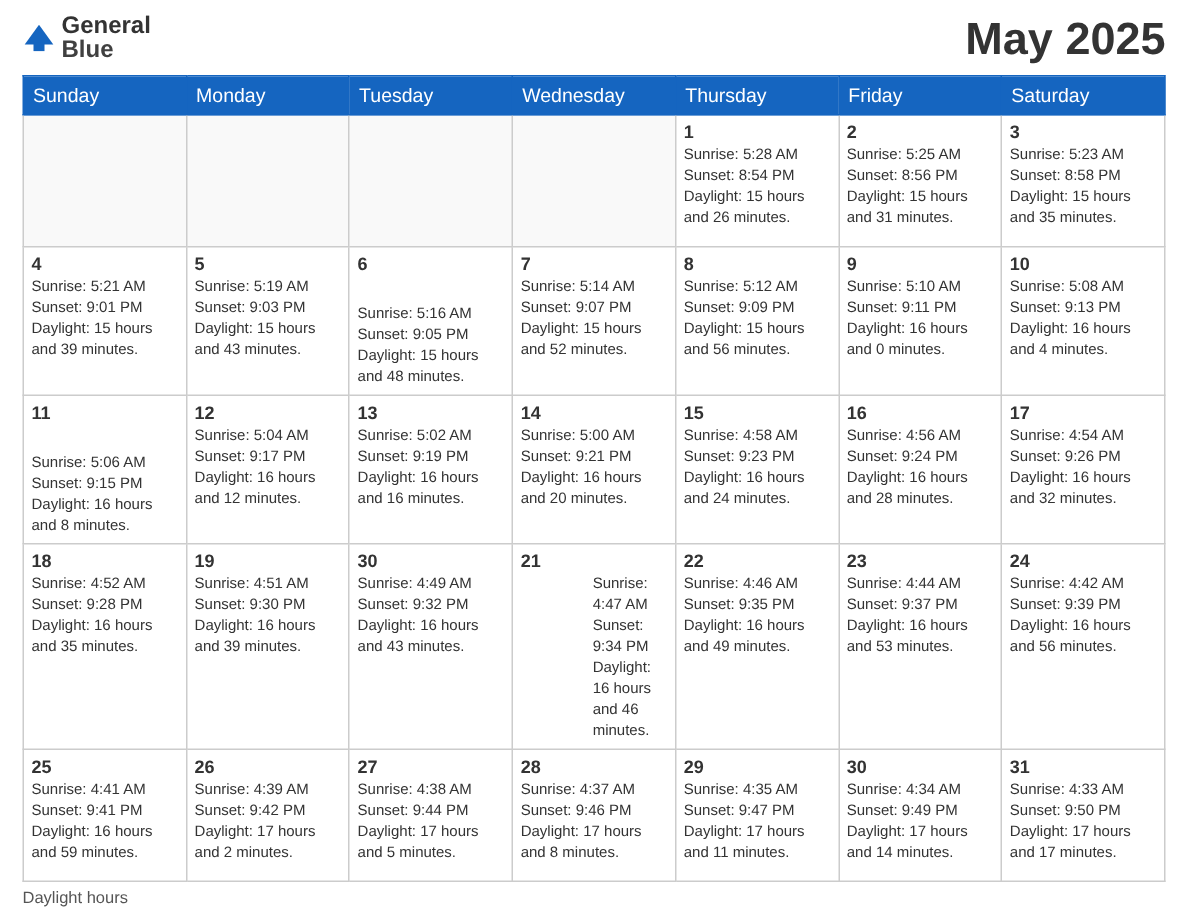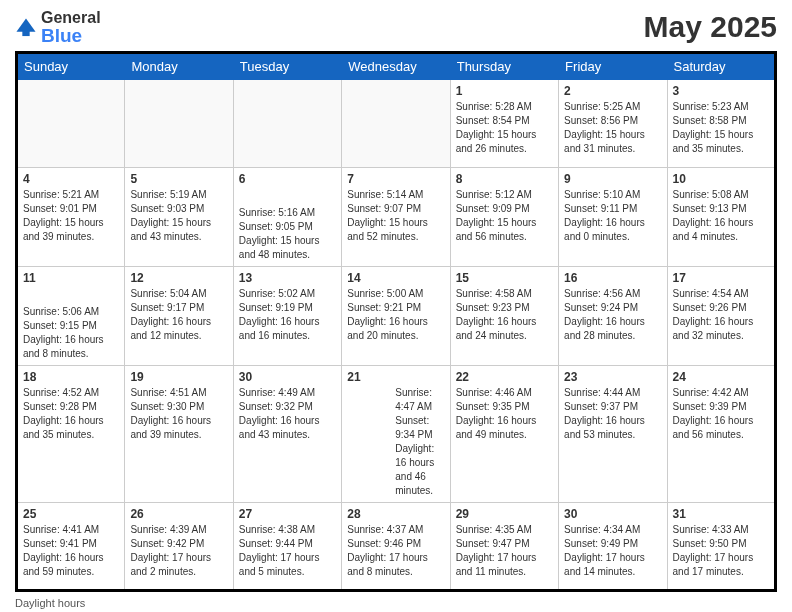--- a/index.html
+++ b/index.html
@@ -32,42 +32,42 @@
       display: flex;
       flex-direction: column;
       line-height: 1;
     }
     .logo-general {
       font-size: 16px;
       font-weight: bold;
       color: #333;
     }
     .logo-blue {
-      font-size: 19px;
+      font-size: 16px;
       font-weight: bold;
-      color: #3b82f6;
+      color: #404040;
     }
     .logo-icon {
       width: 22px;
       height: 22px;
     }
     .title-area {
     }
     .main-title {
       font-size: 30px;
       font-weight: bold;
       color: #333;
     }
     .subtitle {
       font-size: 14px;
       color: #555;
     }
     .calendar {
       flex: 1;
-      border: 3px solid #000000;
+      border: 1px solid #000000;
       border-collapse: collapse;
       width: 100%;
       table-layout: fixed;
       padding-left: 17px;
     }
     .calendar th {
       background-color: #1565c0;
       color: white;
       text-align: left;
       padding: 5px 6px;

